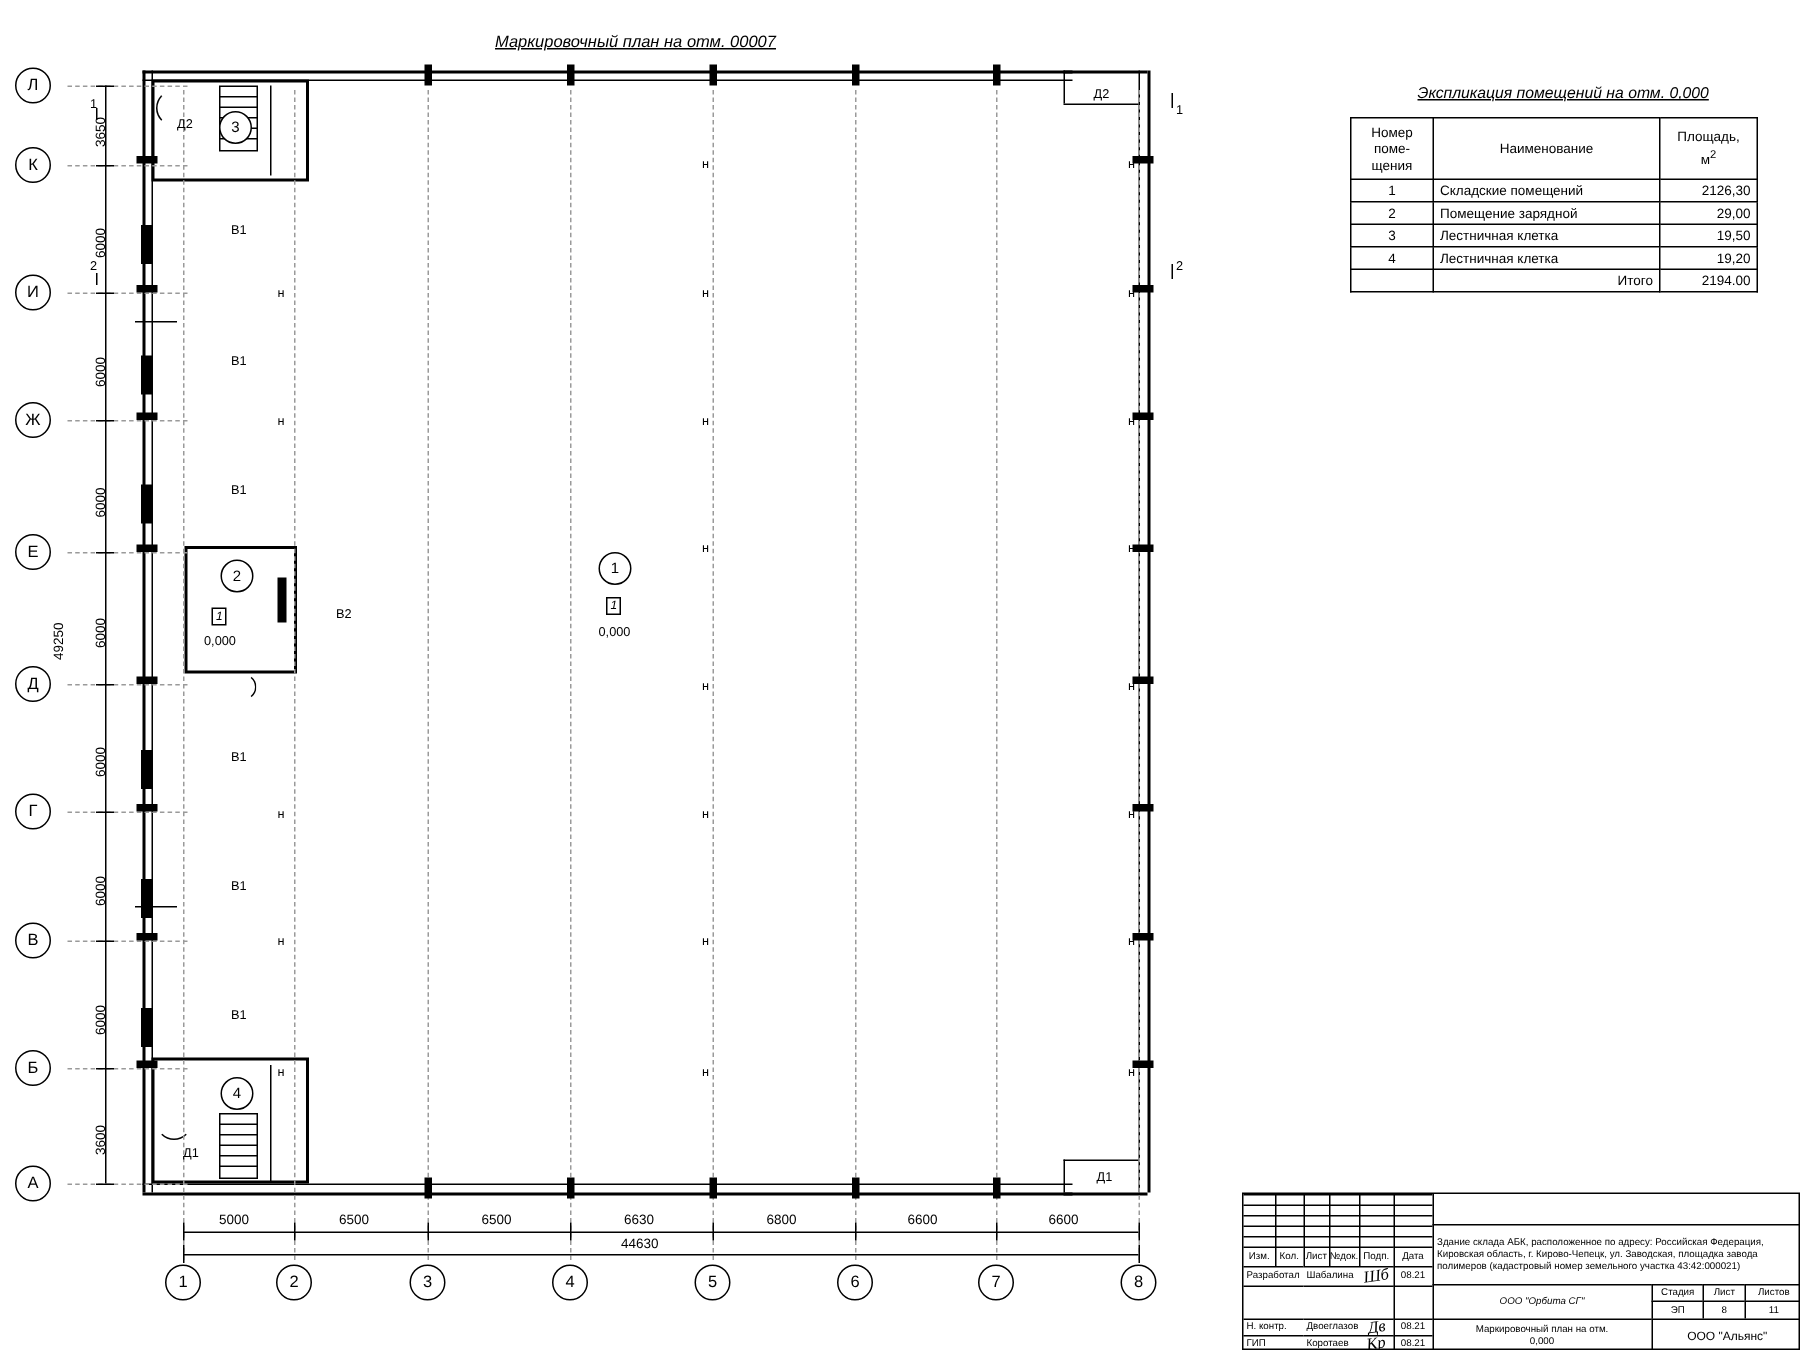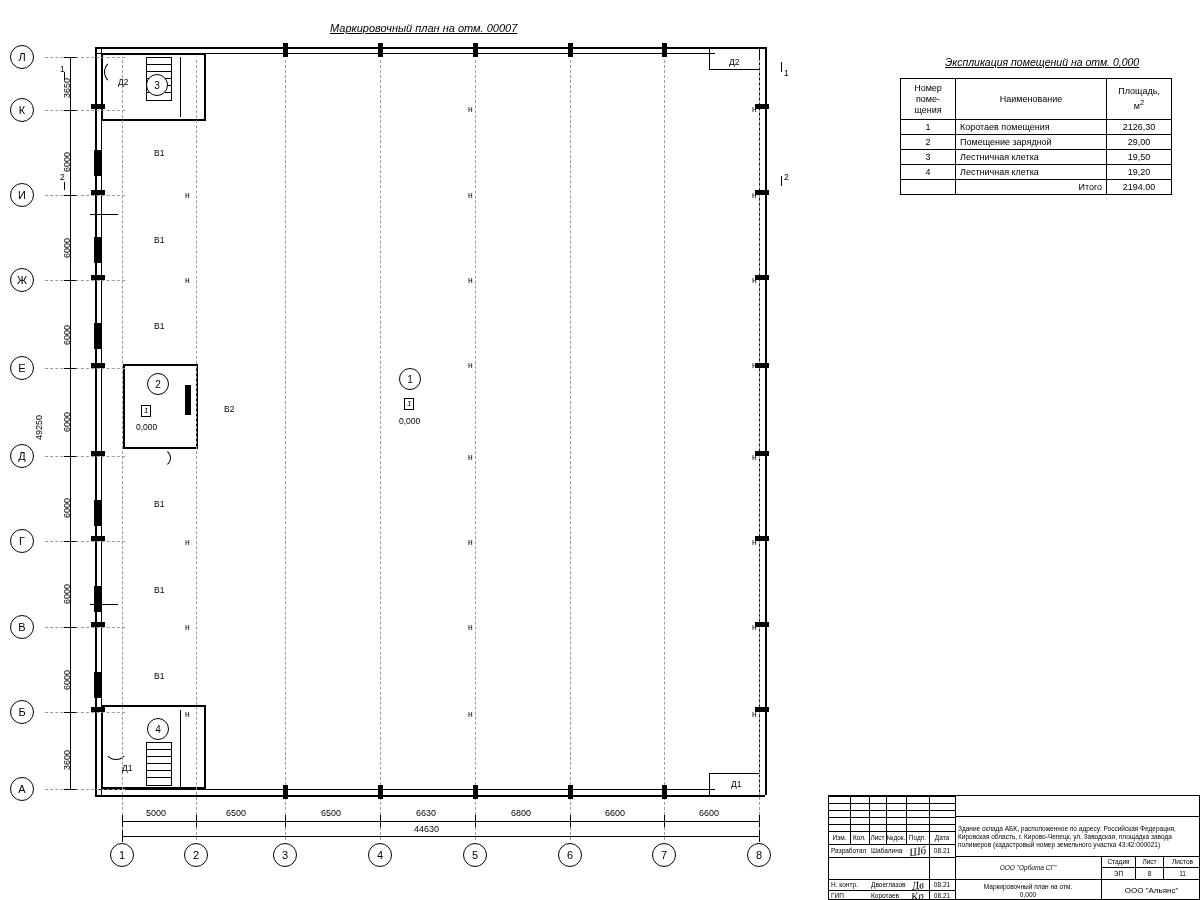--- a/index.html
+++ b/index.html
@@ -115,21 +115,21 @@
     vertical-align: middle;
   }
   #expl thead th {
     font-weight: normal;
     text-align: center;
     height: 36px;
     line-height: 11px;
   }
   #expl td.num { text-align: center; width: 46px; }
   #expl td.name { text-align: left; }
-  #expl td.area { text-align: center; width: 56px; }
+  #expl td.area { text-align: right; width: 56px; }
   #expl td.total-label { text-align: right; }
 
   
   #stamp {
     position: absolute;
     left: 828px;
     top: 795px;
     width: 372px;
     height: 105px;
     border: 1px solid #000;
@@ -190,21 +190,21 @@
           <div>Площадь,</div>
           <div>
             <span>м</span><sup>2</sup>
           </div>
         </th>
       </tr>
     </thead>
     <tbody id="expl-body">
         <tr>
           <td class="num">1</td>
-          <td class="name">Коротаев помещения</td>
+          <td class="name">Складские помещений</td>
           <td class="area">2126,30</td>
         </tr>
         <tr>
           <td class="num">2</td>
           <td class="name">Помещение зарядной</td>
           <td class="area">29,00</td>
         </tr>
         <tr>
           <td class="num">3</td>
           <td class="name">Лестничная клетка</td>

